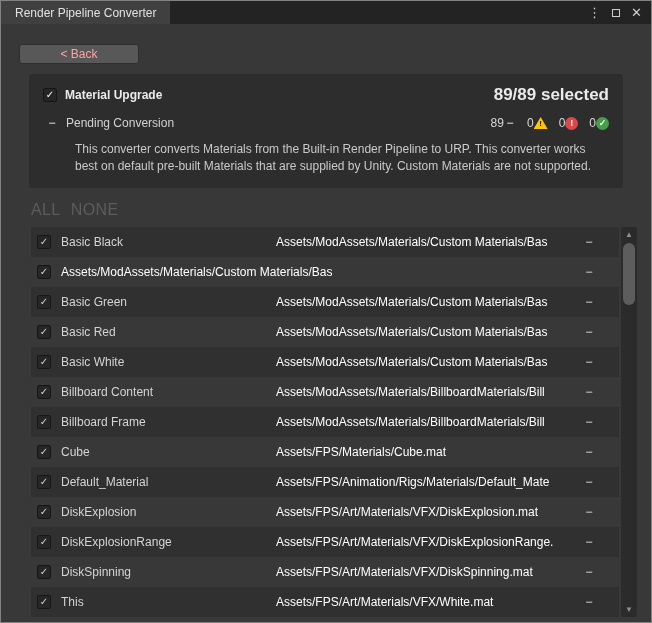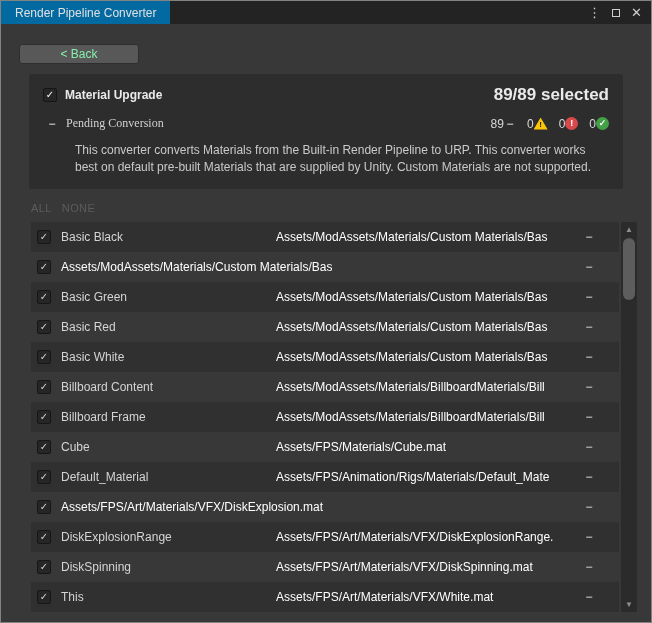--- a/index.html
+++ b/index.html
@@ -14,55 +14,55 @@
     border: 1px solid #828282;
     background: #383838;
     display: flex; flex-direction: column;
   }
   
   .titlebar {
     height: 23px; background: #232323;
     display: flex; align-items: stretch; flex: 0 0 auto;
   }
   .tab {
-    background: #0369a1; padding: 0 14px;
+    background: #404040; padding: 0 14px;
     display: flex; align-items: center;
     font-size: 12px; color: #e0e0e0;
     cursor: default;
   }
   .titlebar-actions {
     margin-left: auto; display: flex; align-items: center;
     padding-right: 6px; gap: 4px;
   }
   .tb-icon {
     width: 17px; height: 18px; color: #cfcfcf;
     display: flex; align-items: center; justify-content: center;
     font-size: 13px; cursor: pointer;
   }
   .maxbox { width: 8px; height: 8px; border: 1px solid #cfcfcf; display: inline-block; }
   
   .back-btn {
     margin: 20px 0 0 18px; width: 120px; height: 20px;
     background: #585858; border: 1px solid #2e2e2e; border-radius: 3px;
-    color: #86efac; font-size: 12px; font-family: "Liberation Sans", sans-serif;
+    color: #fca5a5; font-size: 12px; font-family: "Liberation Sans", sans-serif;
     display: flex; align-items: center; justify-content: center;
     cursor: pointer; flex: 0 0 auto;
   }
   
   .panel {
     margin: 10px 28px 0 28px;
     background: #2d2d2d; border-radius: 3px;
     padding: 11px 14px 12px 14px; flex: 0 0 auto;
   }
   .panel-header { display: flex; align-items: center; gap: 8px; }
   .converter-title { font-size: 12px; font-weight: 700; color: #eaeaea; }
   .selected-count { margin-left: auto; font-size: 17px; font-weight: 700; color: #eaeaea; }
   .pending-row { display: flex; align-items: center; margin-top: 11px; padding-left: 3px; }
   .minus { color: #b4b4b4; font-weight: 700; font-size: 12px; width: 12px; text-align: center; }
-  .pending-label { font-size: 12px; color: #d2d2d2; margin-left: 8px; font-family: Liberation Serif, serif; }
+  .pending-label { font-size: 12px; color: #d2d2d2; margin-left: 8px; }
   .counts { margin-left: auto; display: flex; align-items: center; gap: 11px; }
   .count-group { display: flex; align-items: center; font-size: 12px; color: #d8d8d8; }
   .icon-warn {
     width: 14px; height: 12px; background: #fdc50a;
     clip-path: polygon(50% 0, 100% 100%, 0 100%);
     display: inline-flex; align-items: flex-end; justify-content: center;
   }
   .icon-warn span { font-size: 8px; font-weight: 700; color: #1a1a1a; line-height: 10px; }
   .icon-err {
     width: 13px; height: 13px; border-radius: 50%; background: #d84a4a;
@@ -81,21 +81,21 @@
   .checkbox {
     width: 14px; height: 14px; flex: 0 0 auto;
     background: #262626; border: 1px solid #161616; border-radius: 2px;
     display: inline-flex; align-items: center; justify-content: center;
     color: #d2d2d2; font-size: 10px; line-height: 1; cursor: pointer;
   }
   .panel-header .checkbox { color: #ffffff; }
   
   .list-controls {
     margin: 13px 0 0 30px; display: flex; gap: 10px;
-    font-size: 11px; color: #5c5c5c; letter-spacing: 0.4px; flex: 0 0 auto;
+    font-size: 16px; color: #5c5c5c; letter-spacing: 0.4px; flex: 0 0 auto;
   }
   .list-controls span { cursor: pointer; }
   
   .list-area {
     margin: 8px 14px 0 30px; display: flex; align-items: stretch; flex: 0 0 auto;
   }
   .rows { flex: 1; }
   .row {
     height: 30px; display: flex; align-items: center;
     padding: 0 10px 0 6px; font-size: 12px; cursor: default;
@@ -244,20 +244,21 @@
 
   <div class="row">
     <span class="checkbox">✓</span>
     <span class="name">Default_Material</span>
     <span class="path">Assets/FPS/Animation/Rigs/Materials/Default_Mate</span>
     <span class="dash">−</span>
   </div>
 
   <div class="row">
     <span class="checkbox">✓</span>
+    <span class="name">DiskExplosion</span>
     <span class="path">Assets/FPS/Art/Materials/VFX/DiskExplosion.mat</span>
     <span class="dash">−</span>
   </div>
 
   <div class="row">
     <span class="checkbox">✓</span>
     <span class="name">DiskExplosionRange</span>
     <span class="path">Assets/FPS/Art/Materials/VFX/DiskExplosionRange.</span>
     <span class="dash">−</span>
   </div>

